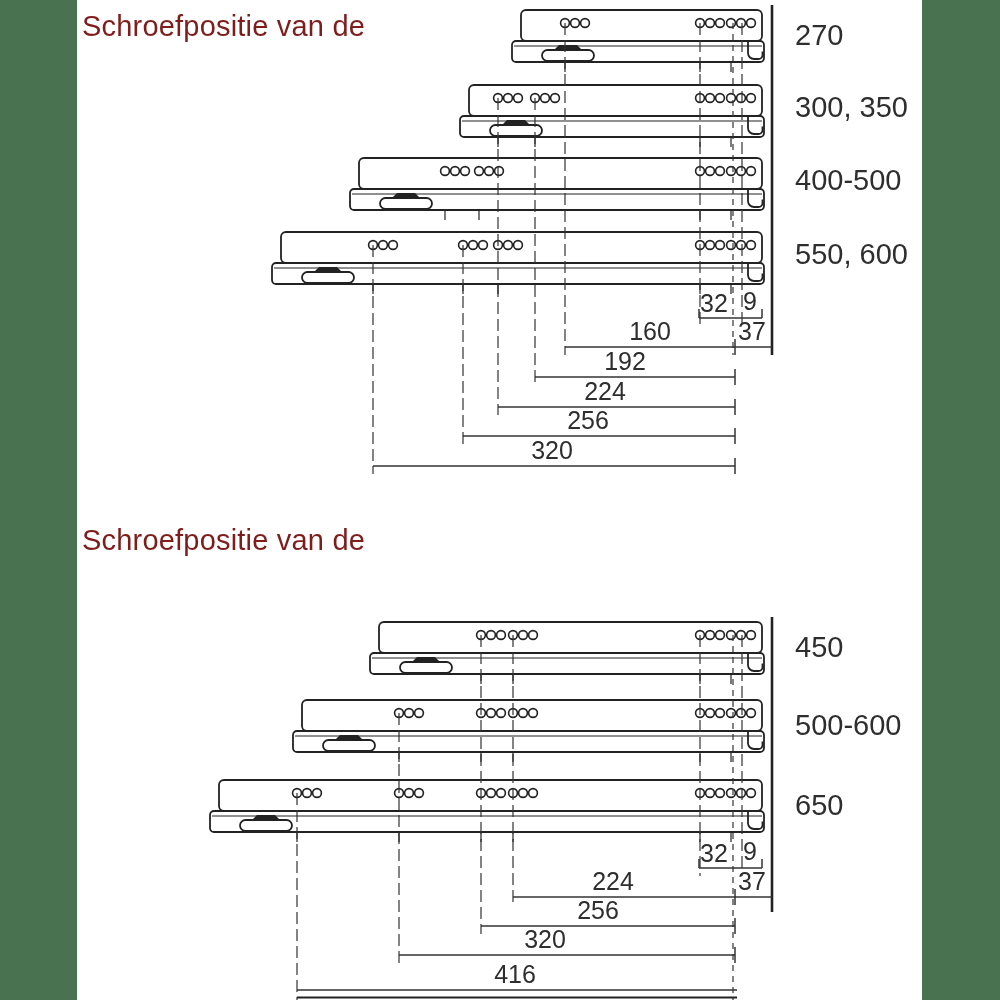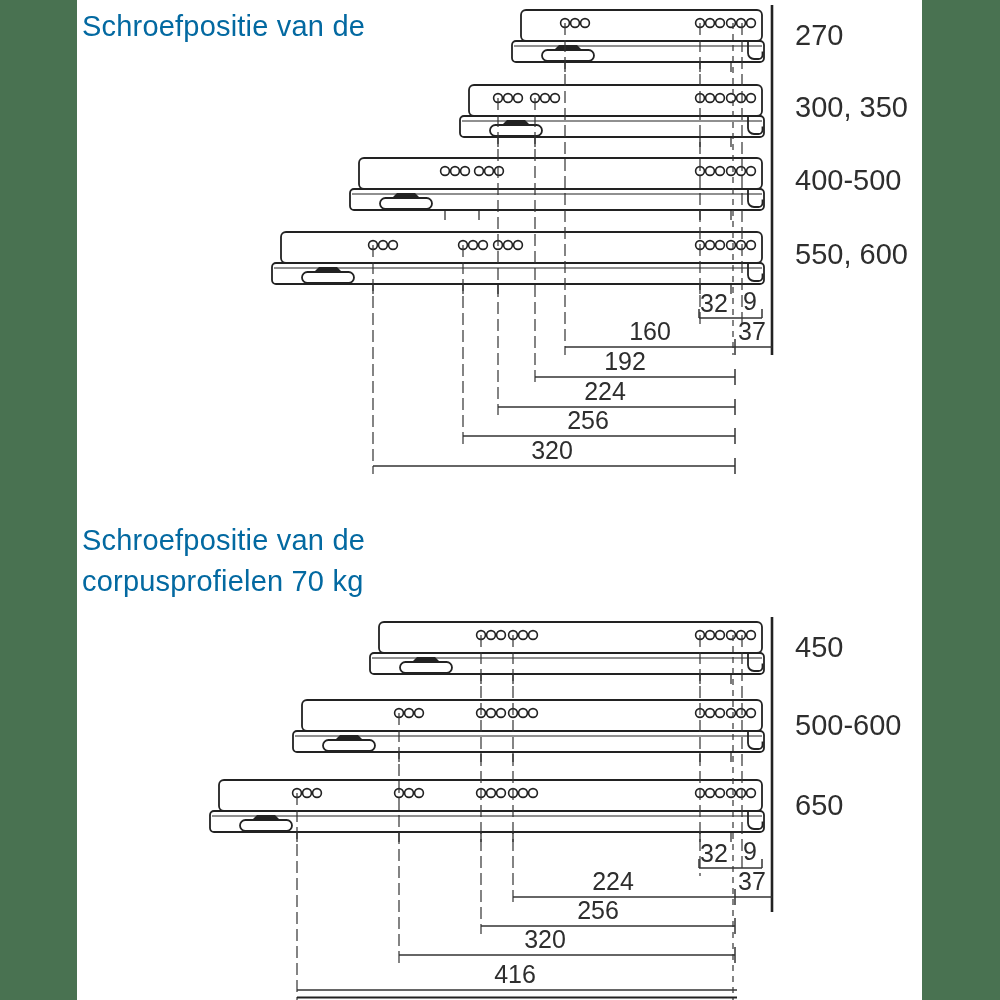--- a/index.html
+++ b/index.html
@@ -1,21 +1,21 @@
 <!DOCTYPE html>
 <html><head>
 <meta charset="utf-8">
 <style>
   html,body{margin:0;padding:0;background:#fff;}
   #page{position:relative;width:1000px;height:1000px;background:#fff;overflow:hidden;
         font-family:"Liberation Sans",sans-serif;}
   .sidebar{position:absolute;top:0;height:1000px;background:#497251;}
   #bar-left{left:0;width:77px;}
   #bar-right{left:922px;width:78px;}
-  .title{position:absolute;left:82px;font-size:29px;line-height:41px;color:#0369a1;
+  .title{position:absolute;left:82px;font-size:29px;line-height:41px;color:#7f1d1d;
          letter-spacing:0.2px;white-space:nowrap;}
   #title-40{top:6px;}
   #title-70{top:520px;}
   svg{position:absolute;left:0;}
   #svg-top{top:0;}
   #svg-bottom{top:500px;}
   .body-ln{stroke:#222;stroke-width:1.8;fill:#fff;}
   .thin-ln{stroke:#222;stroke-width:1.2;fill:none;}
   .guide{stroke:#333;stroke-width:1.2;fill:none;stroke-dasharray:12 5;}
   .gdash{stroke-dasharray:6 5;}
@@ -32,21 +32,20 @@
 
   <div id="bar-left" class="sidebar"></div>
   <div id="bar-right" class="sidebar"></div>
 
   <div id="title-40" class="title">
     <div>Schroefpositie van de</div>
   </div>
 
   <div id="title-70" class="title">
     <div>Schroefpositie van de</div>
-    <div>corpusprofielen 70 kg</div>
   </div>
 
   <svg id="svg-top" width="1000" height="500" viewBox="0 0 1000 500">
     <defs>
       <g id="holes3">
         <circle cx="0" cy="0" r="4.4" fill="#fff" stroke="#222" stroke-width="1.6"></circle>
         <circle cx="10" cy="0" r="4.4" fill="#fff" stroke="#222" stroke-width="1.6"></circle>
         <circle cx="20" cy="0" r="4.4" fill="#fff" stroke="#222" stroke-width="1.6"></circle>
       </g>
       <g id="latch">

